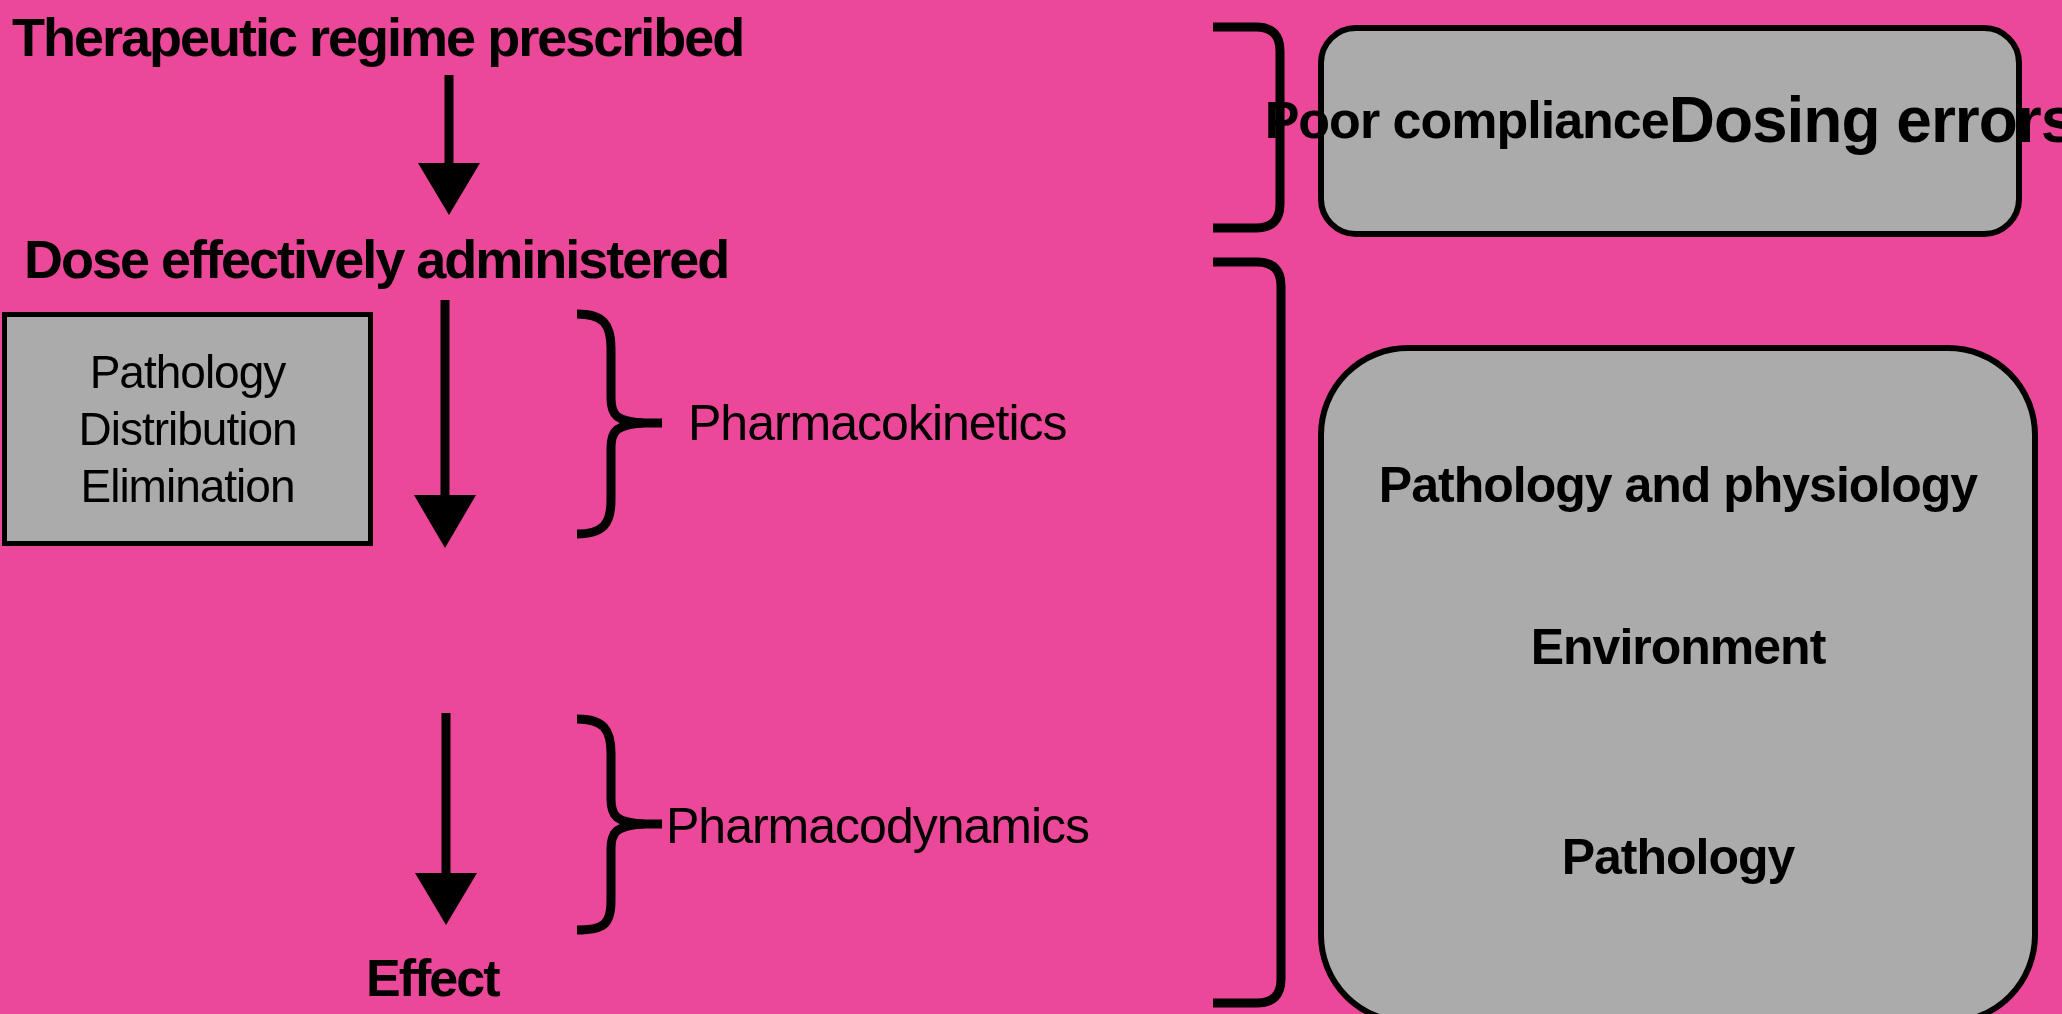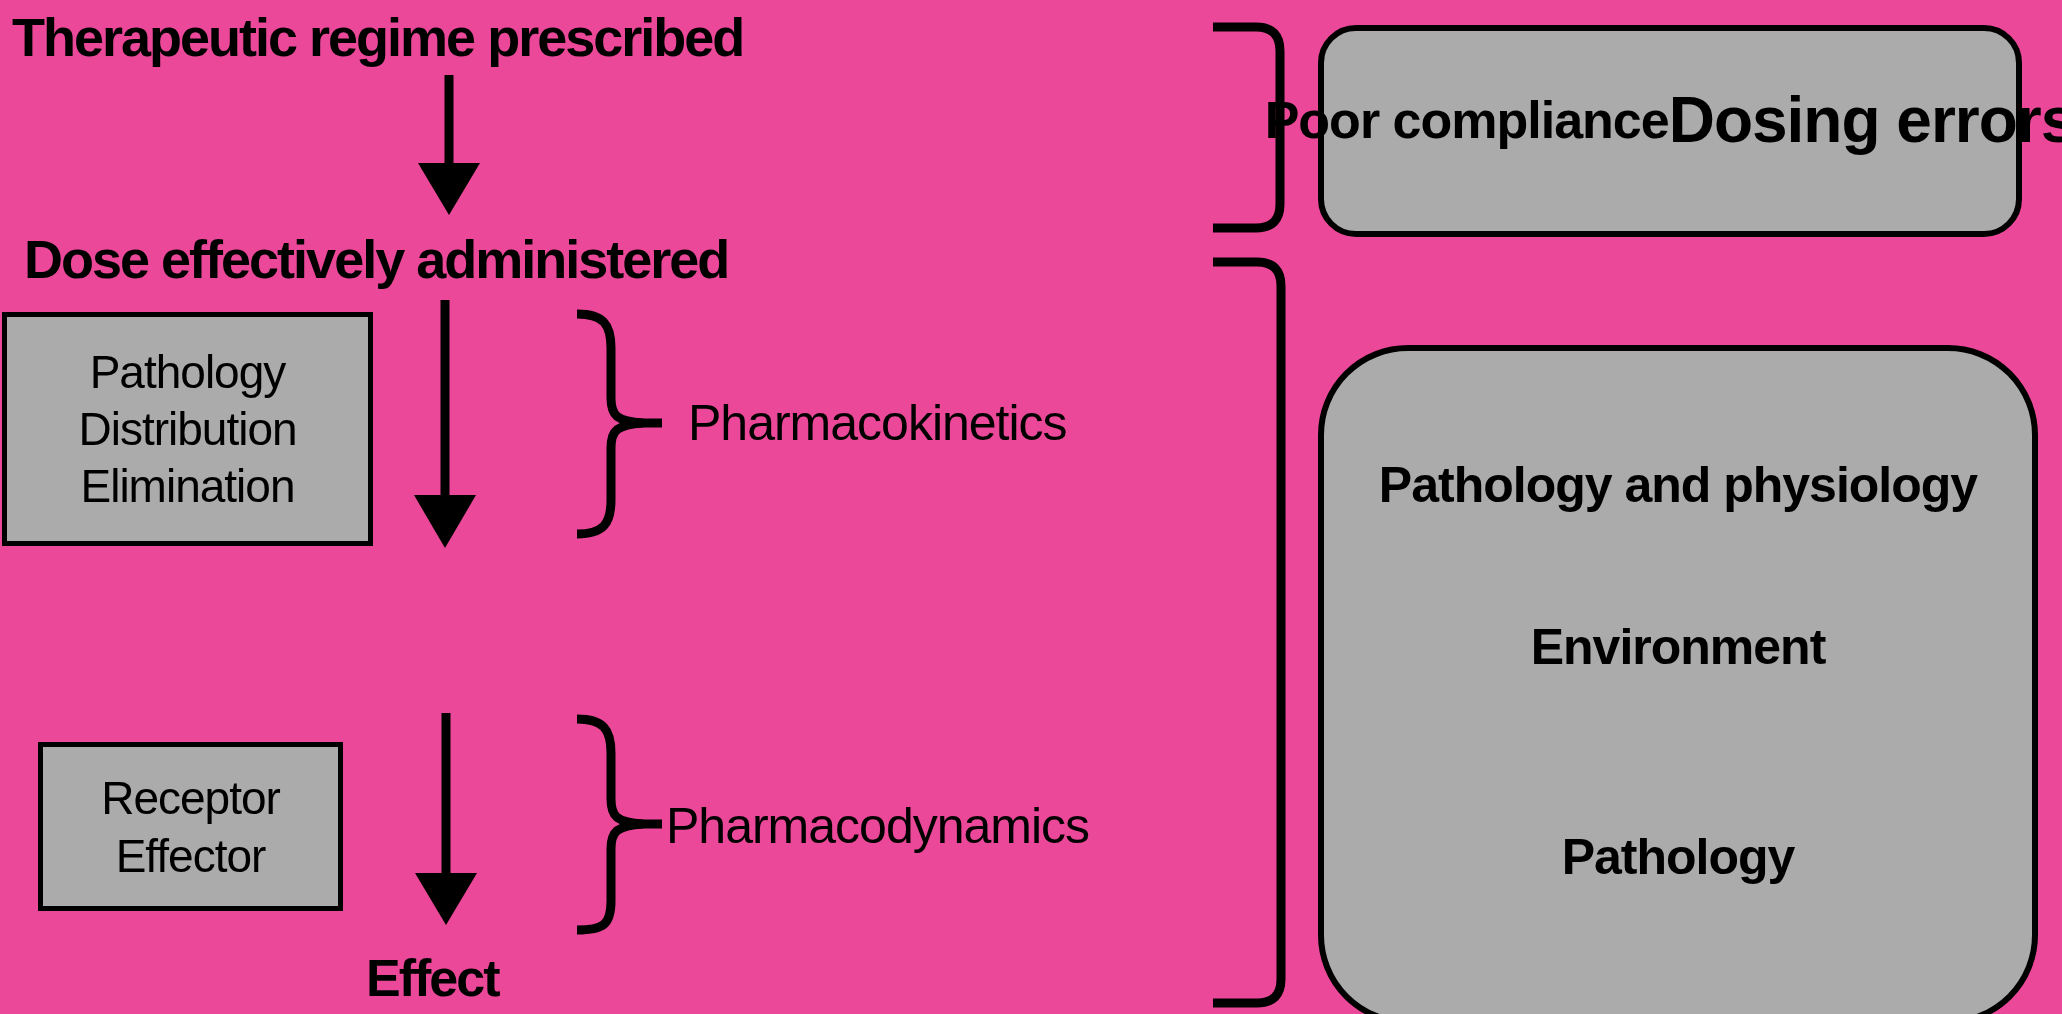--- a/index.html
+++ b/index.html
@@ -101,24 +101,20 @@
 
   <div class="abs graybox" style="left:2px;top:312px;width:371px;height:234px;">
     <div class="ln">Pathology</div>
     <div class="ln">Distribution</div>
     <div class="ln">Elimination</div>
   </div>
 
   <div class="abs blabel" style="left:688px;top:395px;">Pharmacokinetics</div>
 
 
-  <div class="abs graybox" style="left:38px;top:742px;width:305px;height:169px;">
-    <div class="ln" style="line-height:58px;">Receptor</div>
-    <div class="ln" style="line-height:58px;">Effector</div>
-  </div>
 
   <div class="abs blabel" style="left:666px;top:798px;">Pharmacodynamics</div>
 
   <div class="abs bigbold" style="left:366px;top:950px;font-size:52px;line-height:56px;">Effect</div>
 
   <div class="abs roundbox" style="left:1318px;top:25px;width:704px;height:212px;border-radius:38px;
               display:flex;align-items:center;justify-content:center;padding-bottom:22px;">
     <div class="rb-line" style="position:static;line-height:64px;font-size:52px;">Poor compliance</div>
     <div class="rb-line" style="position:static;line-height:64px;font-size:64px;">Dosing errors</div>
   </div>

